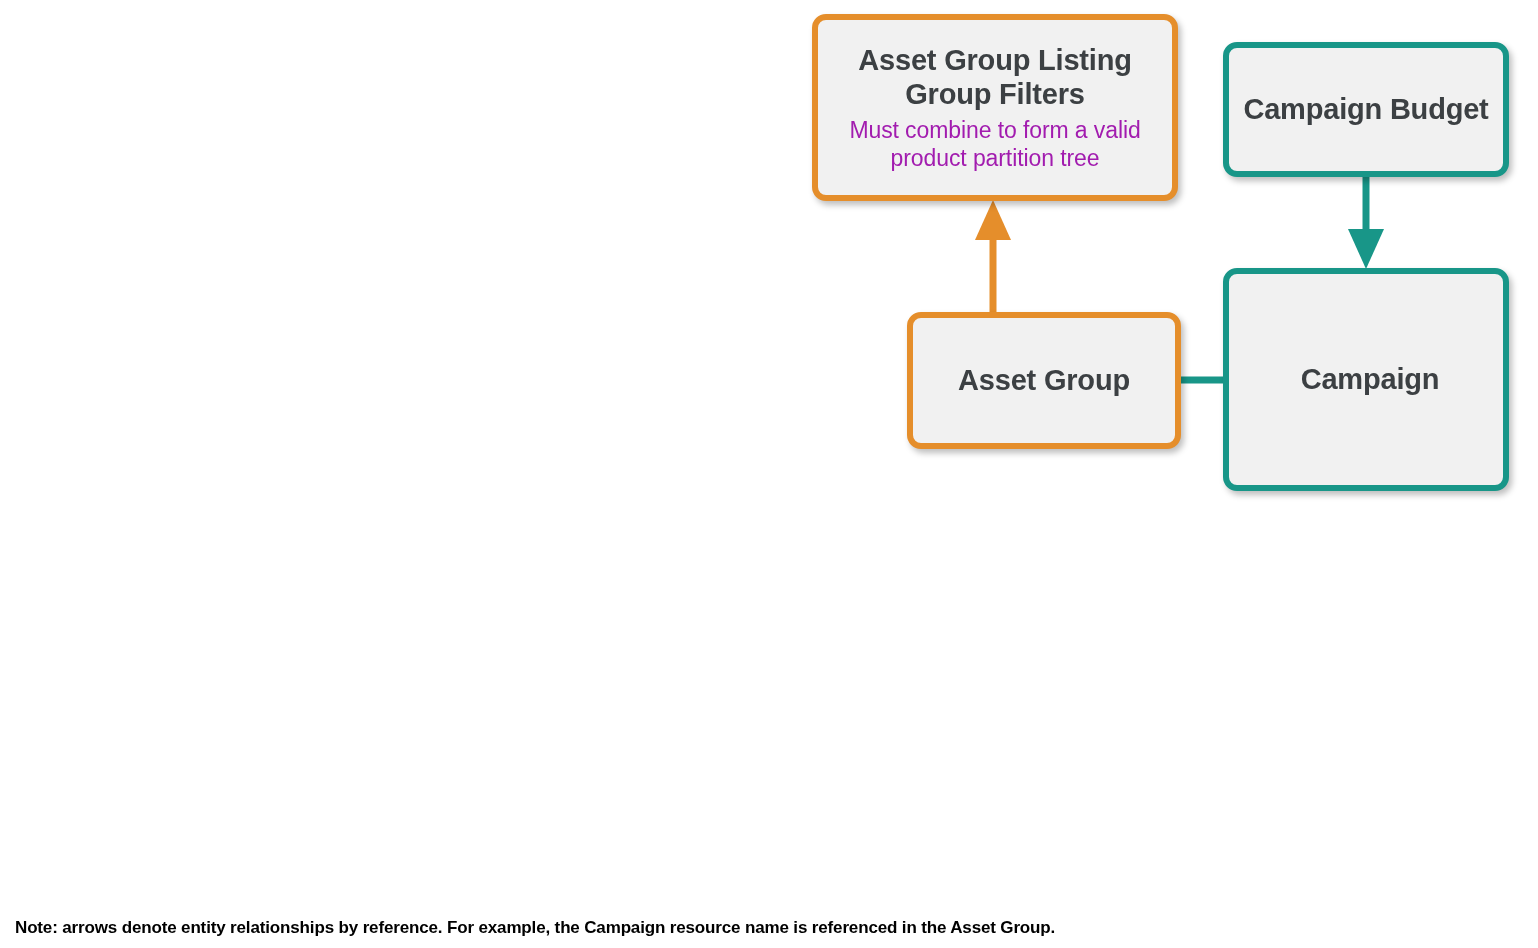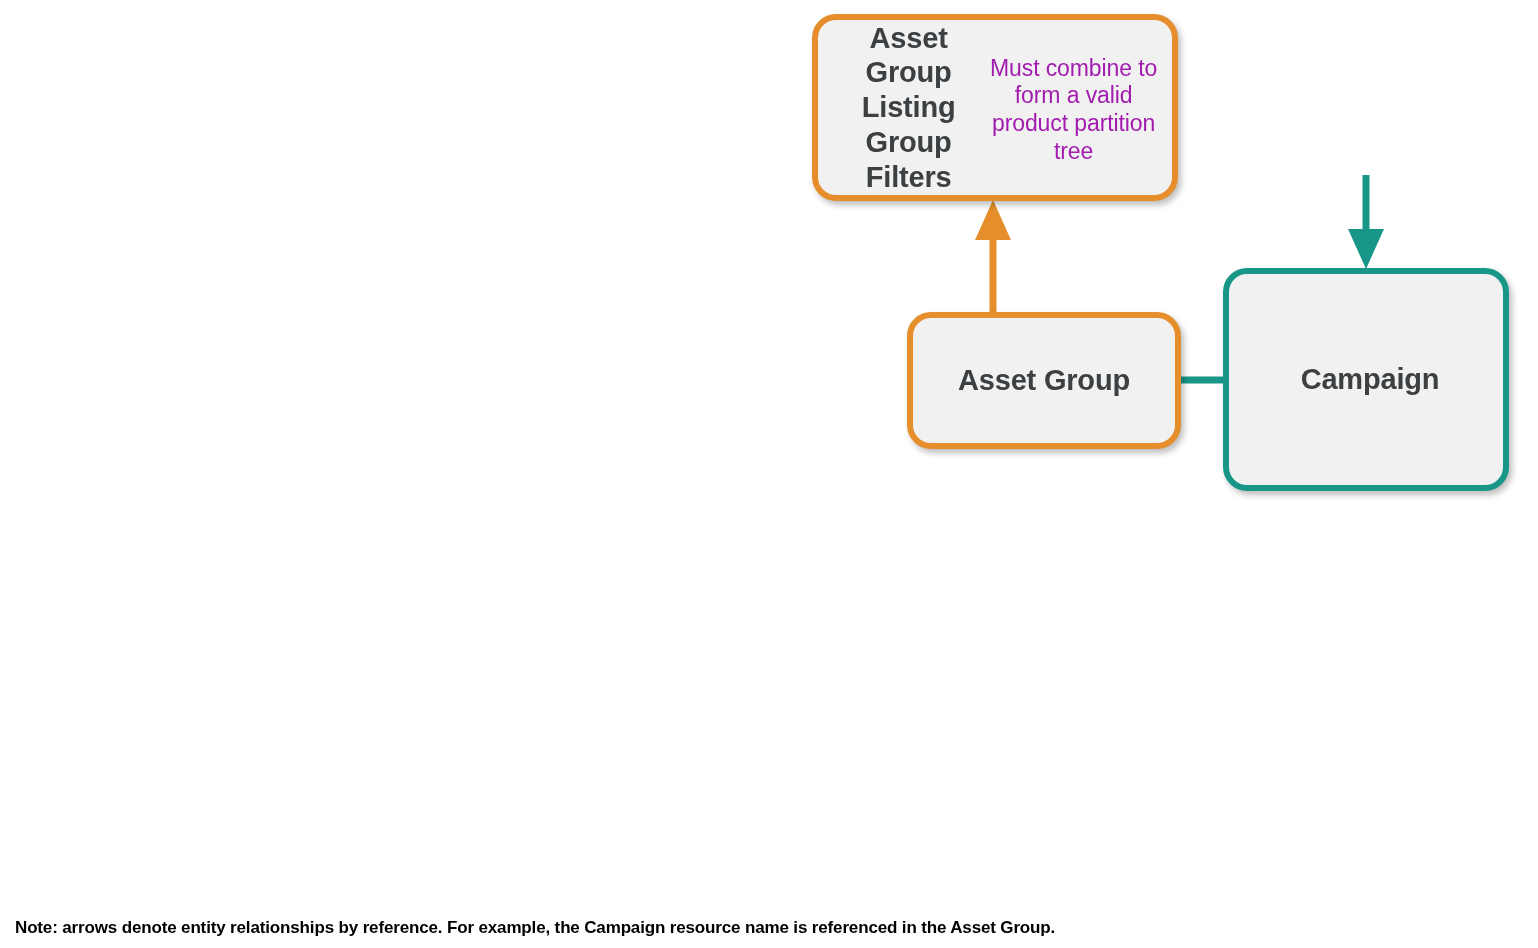--- a/index.html
+++ b/index.html
@@ -35,23 +35,23 @@
     pointer-events: none;
   }
 
   
   .node {
     position: absolute;
     box-sizing: border-box;
     background: #f1f1f1;
     border-style: solid;
     border-width: 6px;
-    border-radius: 24px;
+    border-radius: 14px;
     display: flex;
-    flex-direction: row;
+    flex-direction: column;
     align-items: center;
     justify-content: center;
     text-align: center;
     box-shadow: 3px 4px 6px rgba(0,0,0,0.26);
     padding: 6px 12px;
   }
   .node.orange { border-color: #e58e2b; }
   .node.teal   { border-color: #189688; }
 
   .node-title {
@@ -117,20 +117,23 @@
       <line x1="1226" y1="380" x2="1172" y2="380" stroke="#189688" stroke-width="7"></line>
       <polygon points="1131,380 1174,360 1174,400" fill="#189688"></polygon>
     </g>
   </svg>
 
   <div class="node orange" id="node-asset-group-listing-group-filters">
     <div class="node-title">Asset Group Listing Group Filters</div>
     <div class="node-subtitle">Must combine to form a valid product partition tree</div>
   </div>
 
+  <div class="node teal" id="node-campaign-budget">
+    <div class="node-title">Campaign Budget</div>
+  </div>
 
   <div class="node orange" id="node-asset-group">
     <div class="node-title">Asset Group</div>
   </div>
 
   <div class="node teal" id="node-campaign">
     <div class="node-title">Campaign</div>
   </div>
 
   <div id="footnote">Note: arrows denote entity relationships by reference. For example, the Campaign resource name is referenced in the Asset Group.</div>

